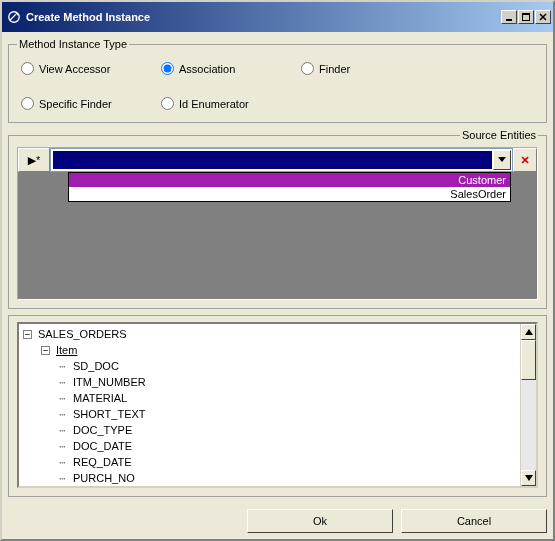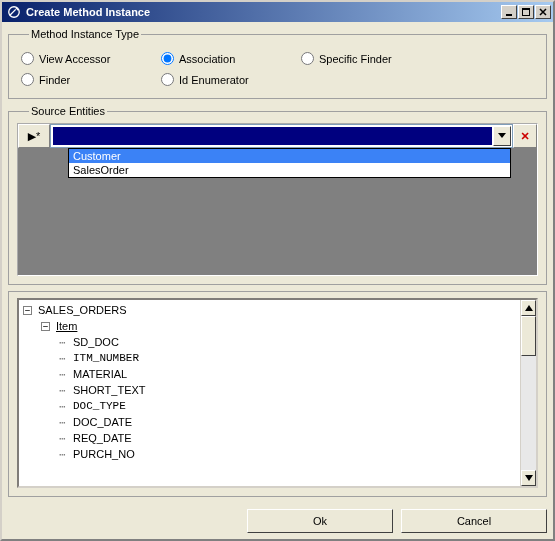--- a/index.html
+++ b/index.html
@@ -14,21 +14,21 @@
     width: 555px;
     height: 541px;
     border: 2px solid #808080;
     border-top-color: #d4d0c8;
     border-left-color: #d4d0c8;
     background: #ece9d8;
     display: flex;
     flex-direction: column;
   }
   .titlebar {
-    height: 20px;
+    height: 30px;
     background: linear-gradient(to right, #08216b, #a6caf0);
     display: flex;
     align-items: center;
     padding: 0 2px 0 4px;
     color: #fff;
   }
   .titlebar .app-icon {
     width: 16px; height: 16px;
     margin-right: 4px;
     display: flex; align-items: center; justify-content: center;
@@ -61,39 +61,39 @@
   }
   fieldset.group {
     border: 1px solid #a0a0a0;
     margin: 0 0 6px 0;
     padding: 6px 8px 8px 8px;
   }
   fieldset.group > legend {
     font-size: 11px;
     padding: 0 2px;
     color: #000;
-    margin-left: 12px;
   }
   .radio-grid {
     display: grid;
     grid-template-columns: 140px 140px 160px;
-    row-gap: 8px;
+    row-gap: 22px;
     padding: 6px 4px 4px 4px;
   }
   .radio-item {
     display: flex;
     align-items: center;
     gap: 5px;
   }
   .radio-item input { margin: 0; }
   
   .source-entities {
     flex: 0 0 180px;
     display: flex;
     flex-direction: column;
+    text-align: right;
   }
   .source-entities .body {
     flex: 1;
     background: #808080;
     border: 1px inset #fff;
     position: relative;
   }
   .gridrow-header {
     position: absolute; top: 0; left: 0;
     width: 32px; height: 24px;
@@ -137,21 +137,21 @@
     position:absolute;
     top:24px; left:50px; right:26px;
     background:#fff;
     border:1px solid #000;
   }
   .dropdown-list div {
     padding: 1px 4px;
     font-size:11px;
   }
   .dropdown-list .sel {
-    background:#3b82f6; color:#fff;
+    background:#a21caf; color:#fff;
   }
   
   .return-td {
     flex: 1;
     display:flex;
     flex-direction:column;
     margin-top:4px;
   }
   .tree-wrap {
     flex:1;
@@ -263,25 +263,25 @@
         <label class="radio-item">
           <input type="radio" name="mit" style="">
           <span>View Accessor</span>
         </label>
         <label class="radio-item">
           <input type="radio" name="mit" checked="" style="">
           <span>Association</span>
         </label>
         <label class="radio-item">
           <input type="radio" name="mit" style="">
+          <span>Finder</span>
+        </label>
+        <label class="radio-item">
+          <input type="radio" name="mit" style="">
           <span>Specific Finder</span>
-        </label>
-        <label class="radio-item">
-          <input type="radio" name="mit" style="">
-          <span>Finder</span>
         </label>
         <label class="radio-item">
           <input type="radio" name="mit" style="">
           <span>Id Enumerator</span>
         </label>
       </div>
     </fieldset>
 
     <fieldset class="group source-entities">
       <legend>Source Entities</legend>
@@ -319,36 +319,36 @@
               <span style="padding-left: 2px; text-decoration: underline;">Item</span>
             </div>
             <div class="node">
               <span class="indent" style="width: 36px;"></span>
               <span class="branch">⋯</span>
               <span style="padding-left: 2px;">SD_DOC</span>
             </div>
             <div class="node">
               <span class="indent" style="width: 36px;"></span>
               <span class="branch">⋯</span>
-              <span style="padding-left: 2px; font-family: Liberation Mono, monospace;">ITM_NUMBER</span>
+              <span style="padding-left: 2px;">ITM_NUMBER</span>
             </div>
             <div class="node">
               <span class="indent" style="width: 36px;"></span>
               <span class="branch">⋯</span>
               <span style="padding-left: 2px;">MATERIAL</span>
             </div>
             <div class="node">
               <span class="indent" style="width: 36px;"></span>
               <span class="branch">⋯</span>
               <span style="padding-left: 2px;">SHORT_TEXT</span>
             </div>
             <div class="node">
               <span class="indent" style="width: 36px;"></span>
               <span class="branch">⋯</span>
-              <span style="padding-left: 2px; font-family: Liberation Mono, monospace;">DOC_TYPE</span>
+              <span style="padding-left: 2px;">DOC_TYPE</span>
             </div>
             <div class="node">
               <span class="indent" style="width: 36px;"></span>
               <span class="branch">⋯</span>
               <span style="padding-left: 2px;">DOC_DATE</span>
             </div>
             <div class="node">
               <span class="indent" style="width: 36px;"></span>
               <span class="branch">⋯</span>
               <span style="padding-left: 2px;">REQ_DATE</span>

